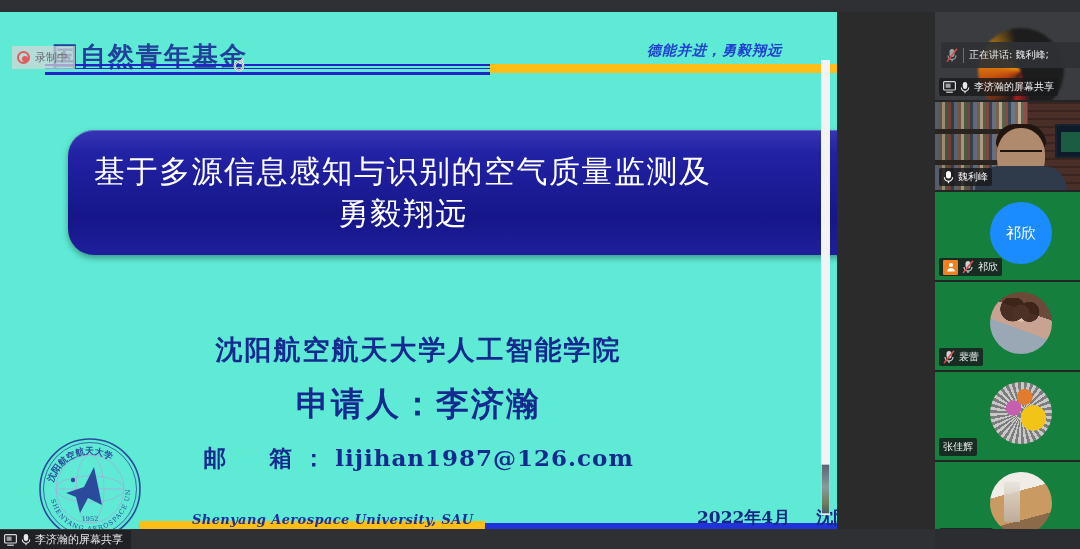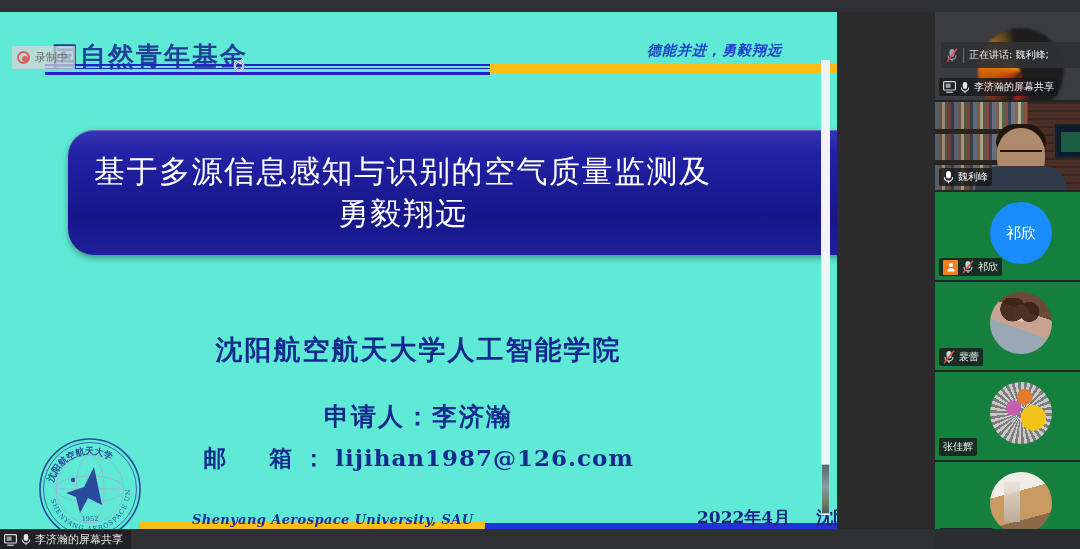--- a/index.html
+++ b/index.html
@@ -33,22 +33,22 @@
     border-radius:26px; background:#1b1b9e;
     background-image:linear-gradient(180deg,#3535b4 0%,#2222a5 18%,#161689 70%,#1f1f9c 100%);
     box-shadow:0 3px 6px rgba(0,0,0,.35), inset 0 1px 0 rgba(255,255,255,.25);
     display:flex; align-items:center; justify-content:flex-start; padding:4px 26px; }
   .title-text { font-family:"DejaVu Serif", serif; font-size:31px; color:#ffffff;
     line-height:1.34; text-align:center; letter-spacing:1.5px; }
 
   
   .org { position:absolute; left:0; right:0; top:303px; text-align:center;
     font-family:"DejaVu Serif", serif; font-size:27px; font-weight:bold; color:#152a8e; letter-spacing:2px;margin-top:17px; }
-  .applicant { position:absolute; left:0; right:0; top:388px; text-align:center;
-    font-family:"DejaVu Serif", serif; font-size:25px; font-weight:bold; color:#152a8e; letter-spacing:2px; }
+  .applicant { position:absolute; left:0; right:0; top:370px; text-align:center;
+    font-family:"DejaVu Serif", serif; font-size:33px; font-weight:bold; color:#152a8e; letter-spacing:2px; }
   .mail { position:absolute; left:0; right:0; top:431px; text-align:center;
     font-family:"DejaVu Serif", serif; font-size:23px; font-weight:bold; color:#152a8e; letter-spacing:1px; }
   .mail .mail-label { letter-spacing:10px; }
 
   
   .seal { position:absolute; left:36px; top:423px; width:108px; height:108px; }
   .seal svg { display:block; }
 
   
   .ftr-bar-wrap { position:absolute; left:140px; top:509px; width:740px; height:14px; }

